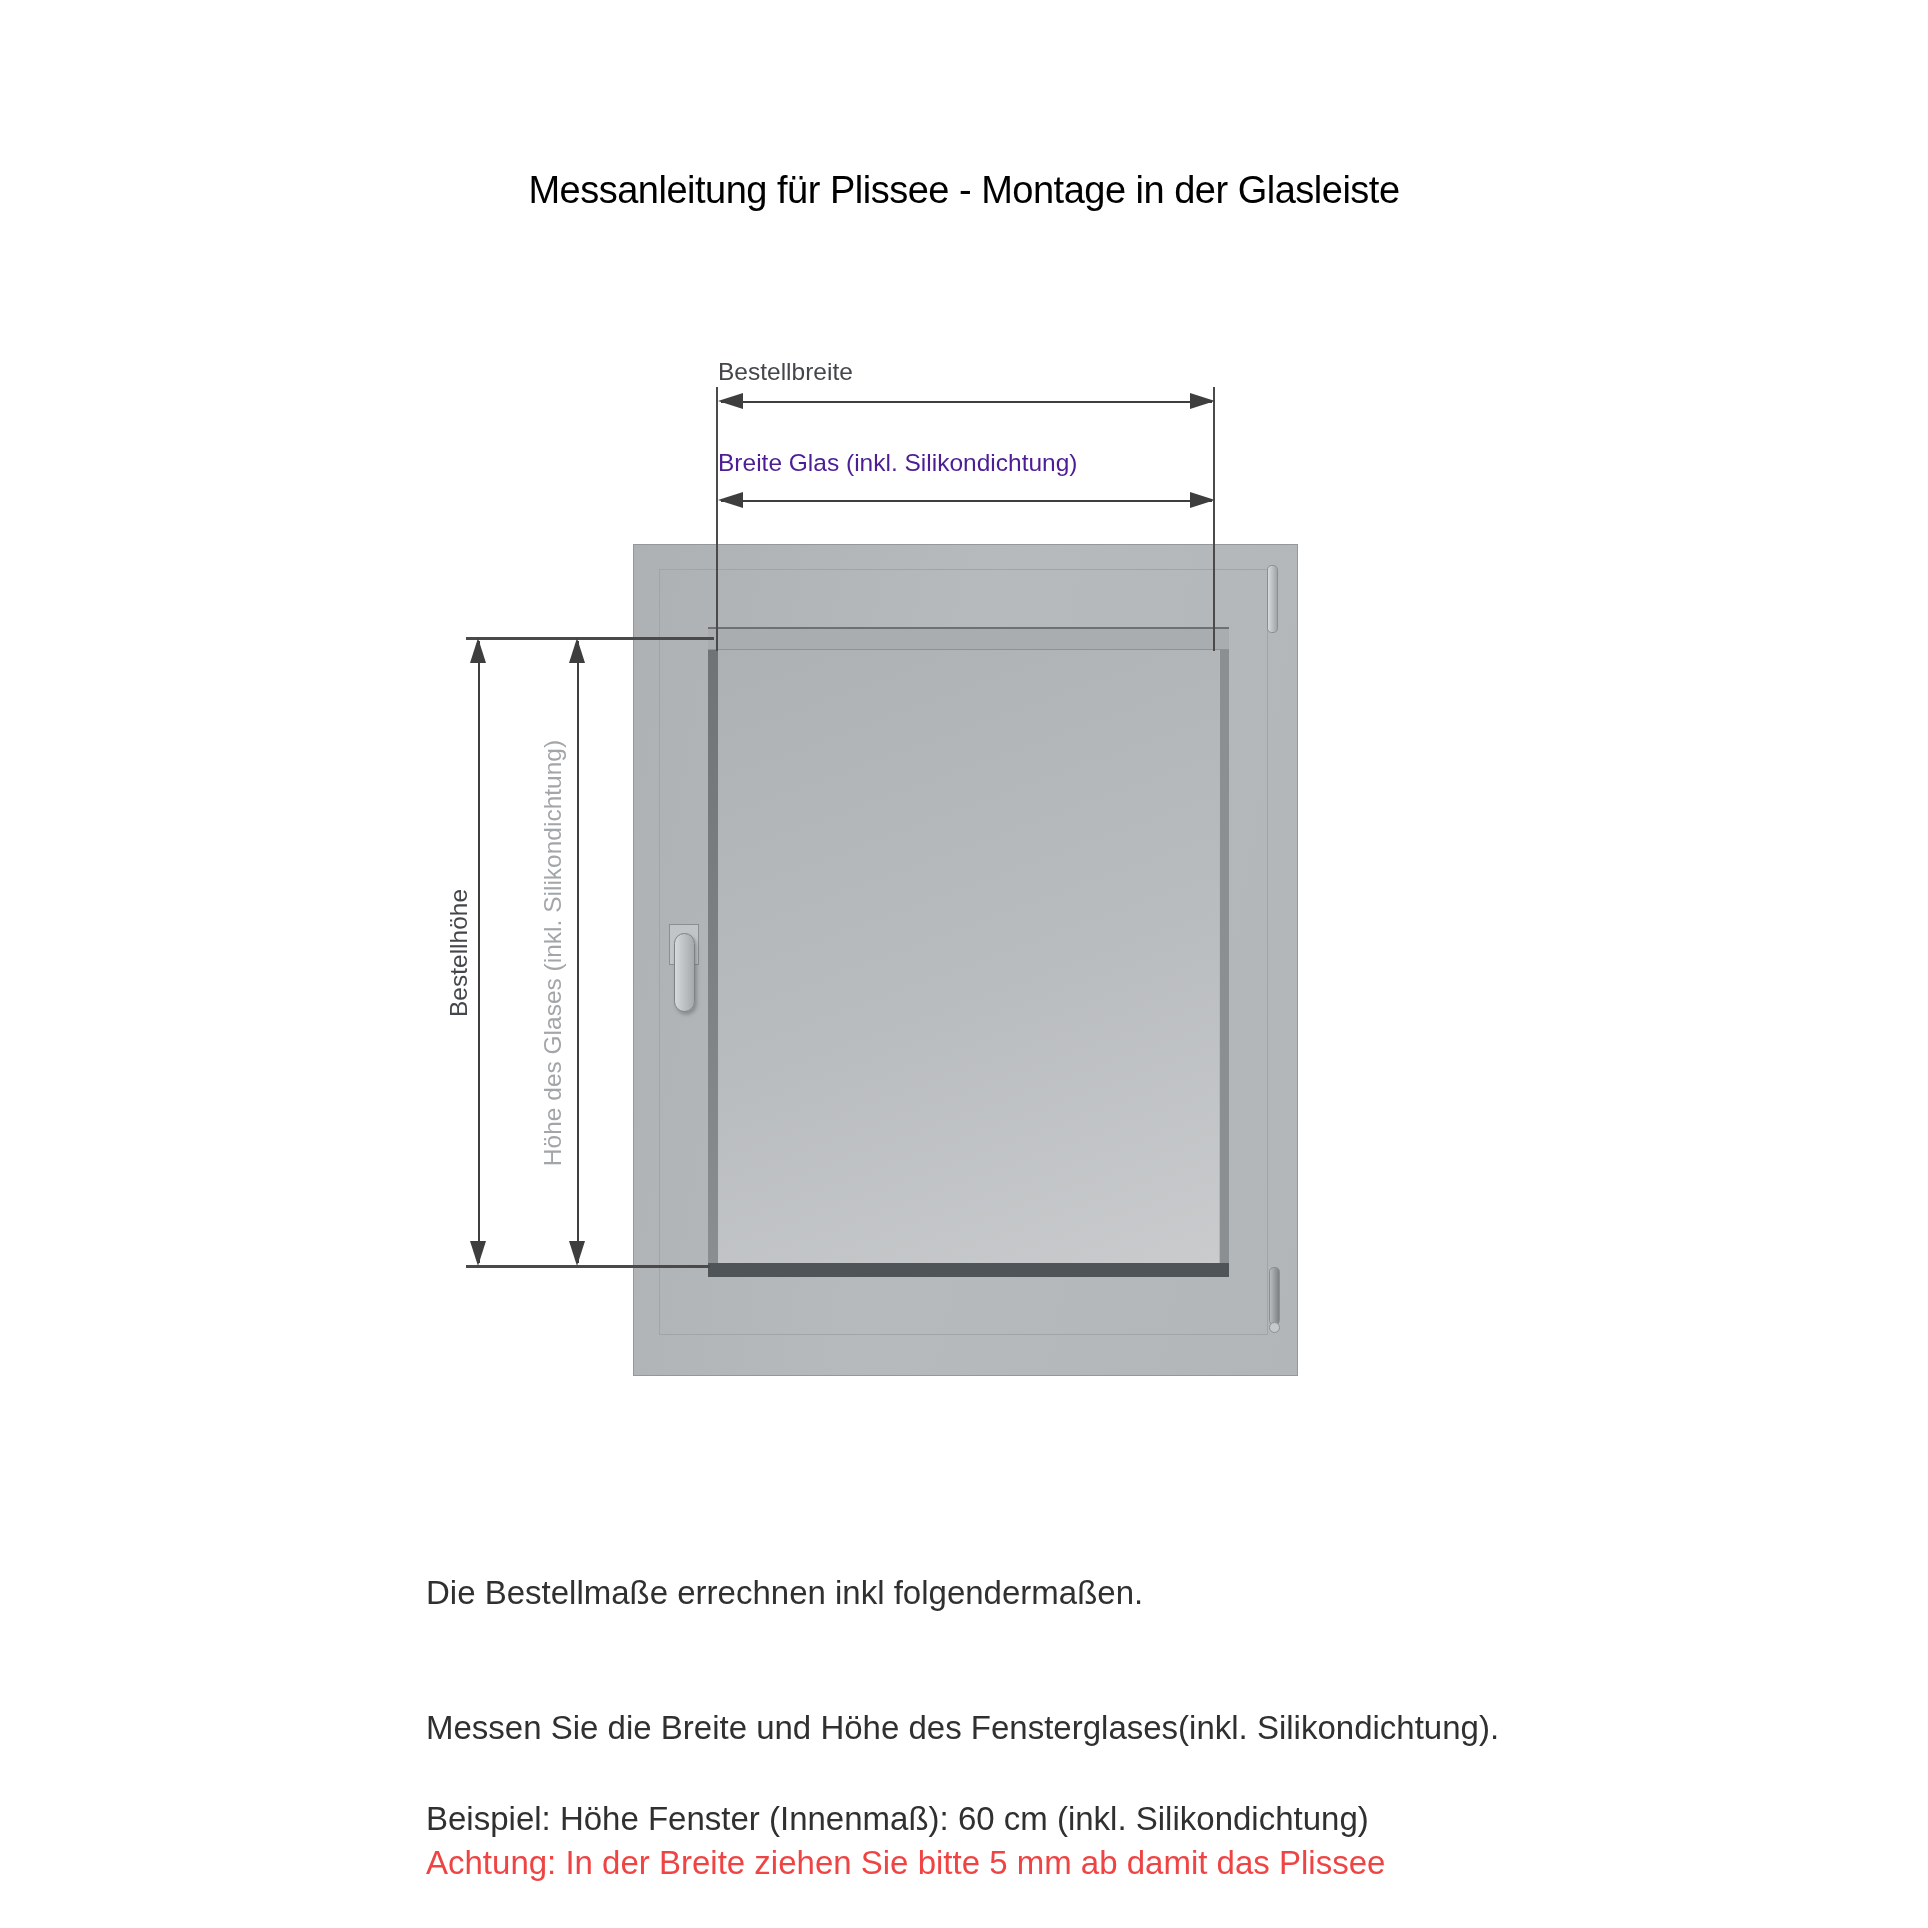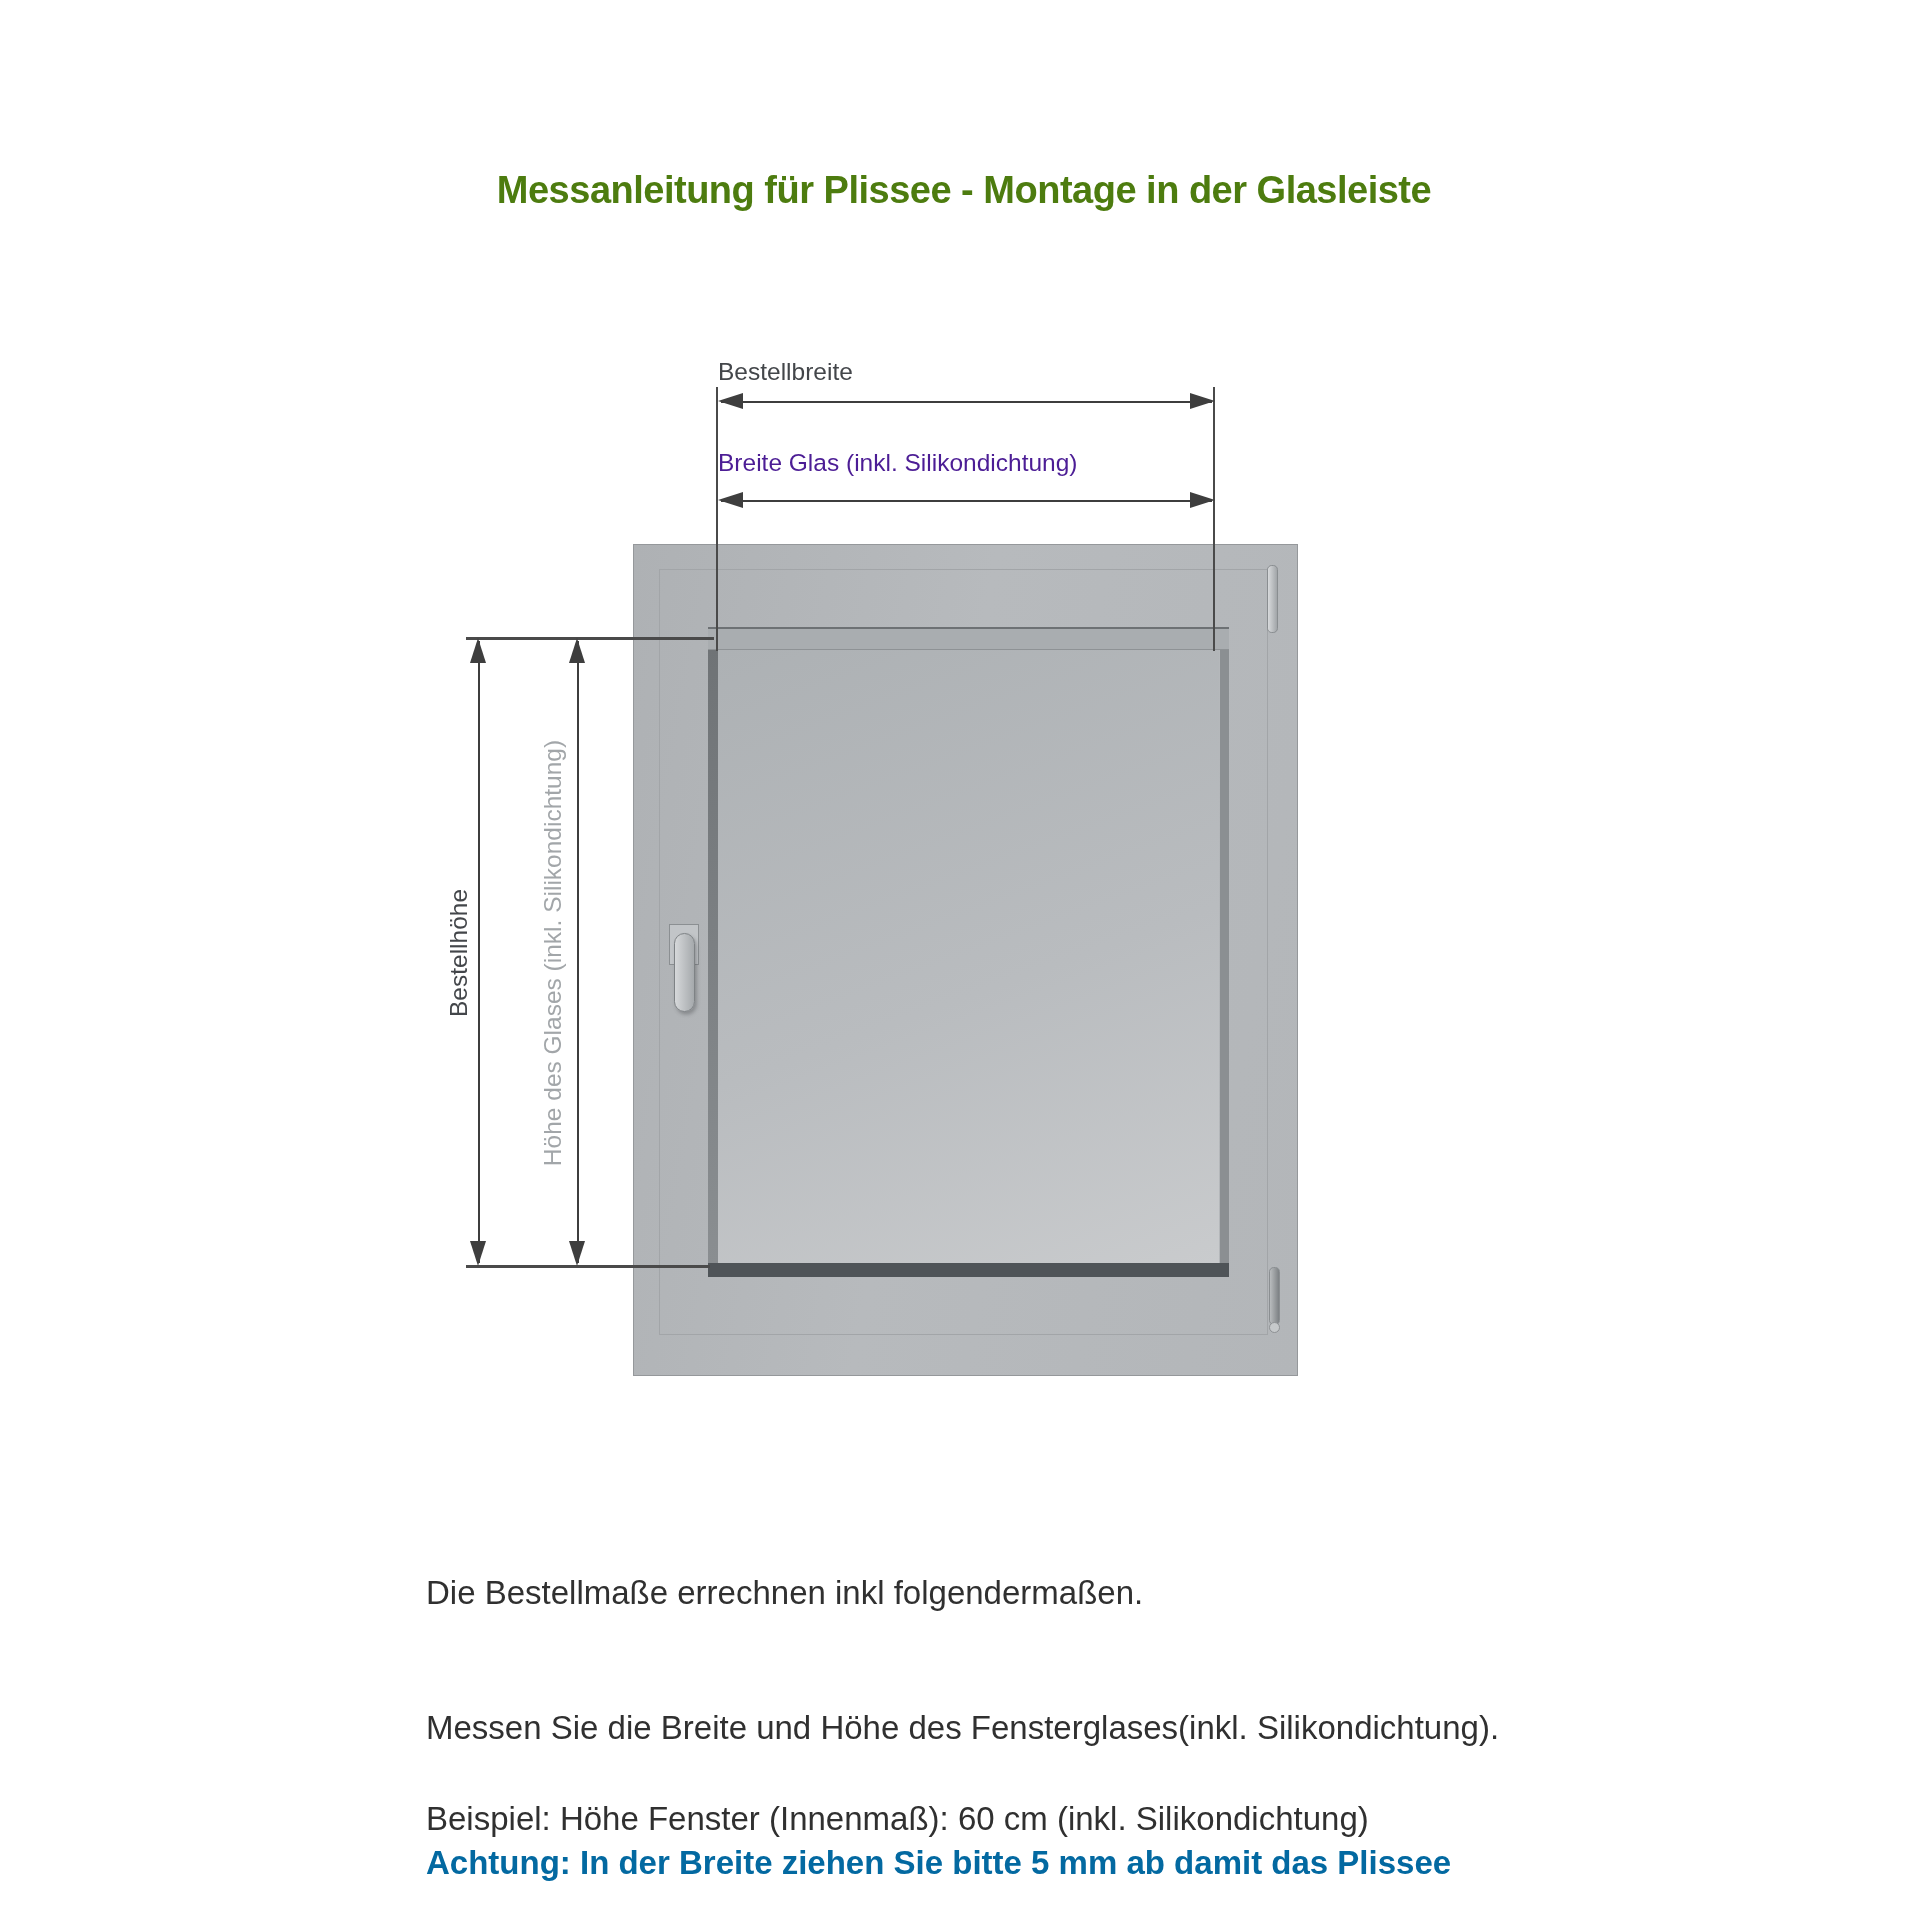--- a/index.html
+++ b/index.html
@@ -1,21 +1,21 @@
 <!DOCTYPE html>
 <html style="font-size:15px"><head>
 <meta charset="utf-8">
 <style>
   html,body{margin:0;padding:0;background:#ffffff;}
   .page{position:relative;width:1928px;height:1928px;background:#ffffff;overflow:hidden;
         font-family:"Liberation Sans", sans-serif;}
 
   
   .title{position:absolute;left:0;top:169px;width:100%;text-align:center;
-         font-size:38px;letter-spacing:-0.5px;color:#4d7c0f;font-weight:700;}
+         font-size:38px;letter-spacing:-0.5px;color:#000000;font-weight:400;}
 
   
   .win-outer{position:absolute;left:633px;top:544px;width:665px;height:832px;
              background:linear-gradient(100deg,#aeb1b4 0%,#b7babd 45%,#b3b6b9 100%);
              border:1.9px solid #95989b;box-sizing:border-box;}
   .win-inner{position:absolute;left:659px;top:569px;width:609px;height:766px;
              border:1.9px solid #a2a5a8;box-sizing:border-box;}
   .glass-unit{position:absolute;left:708px;top:627px;width:521px;height:650px;}
   .glaze-top{position:absolute;left:0;top:0;width:521px;height:22.6px;background:#a9adb0;
              border-top:2.8px solid #6d7174;border-bottom:0.9px solid #8e9295;box-sizing:border-box;}
@@ -68,21 +68,21 @@
   .lbl-bestellbreite{top:358px;color:#43464a;}
   .lbl-breiteglas{top:449px;color:#4c1d95;}
   .dim-label-v{position:absolute;transform:translate(-50%,-50%) rotate(-90deg);
                white-space:nowrap;font-size:24.5px;}
   .lbl-bestellhoehe{left:459px;top:953px;color:#43464a;}
   .lbl-hoeheglases{left:553px;top:953px;color:#a2a6a9;}
 
   
   .instr{position:absolute;left:426px;top:1480px;font-size:33px;line-height:45px;
          color:#303030;white-space:pre;}
-  .instr .red{color:#0369a1;font-weight:bold;}
+  .instr .red{color:#ef4444;}
   .example{position:absolute;left:426px;top:1706px;font-size:33px;line-height:45px;
            color:#303030;white-space:pre;}
 </style>
 </head>
 <body>
 
 <div class="page">
 
   <div class="title">Messanleitung für Plissee - Montage in der Glasleiste</div>
 

